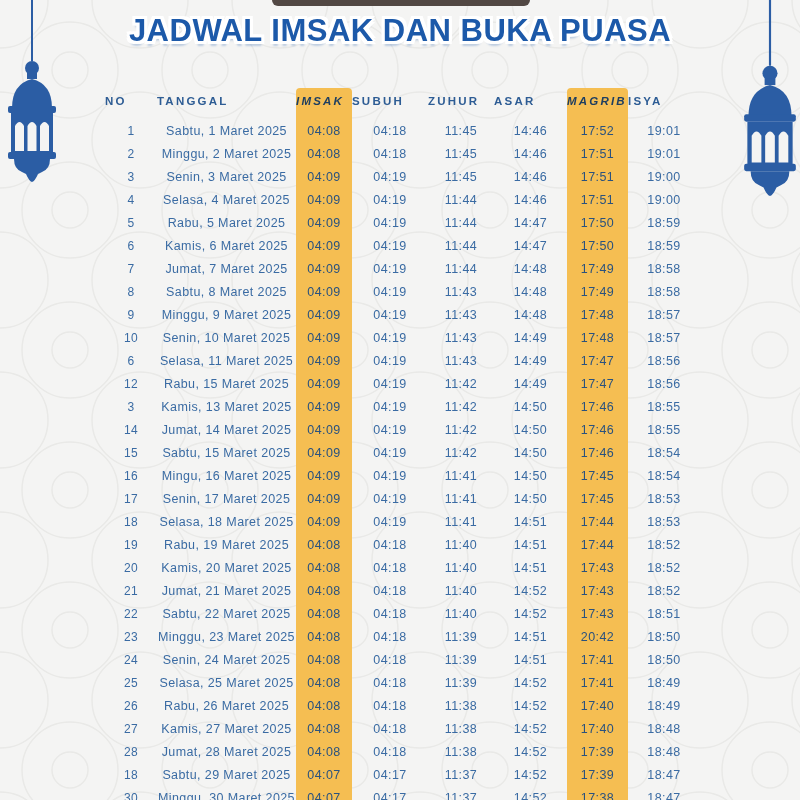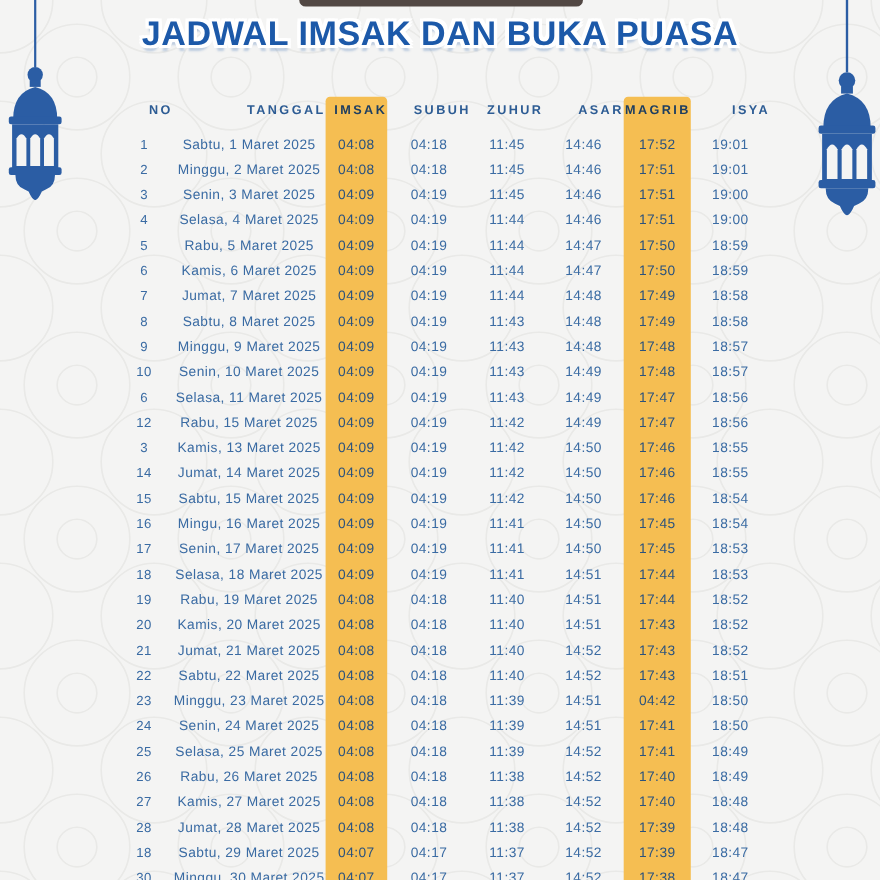--- a/index.html
+++ b/index.html
@@ -48,24 +48,24 @@
 
   
   .table { position:absolute; left:105px; top:88px; width:595px; z-index:2; }
   .grid8 {
     display:grid;
     grid-template-columns:52px 139px 56px 76px 66px 73px 61px 72px;
     align-items:center;
   }
   .header-row { height:26px; }
   .hcell {
-    text-align:right; font-weight:bold; font-size:11.5px;
+    text-align:left; font-weight:bold; font-size:11.5px;
     letter-spacing:2.2px; color:var(--header-blue, #2D5C94);
   }
-  .hcell.hl { color:var(--highlight-text, #1E3E60); }
+  .hcell.hl { color:var(--highlight-text, #1E3E60);font-style:italic; }
   .rows { margin-top:5px; }
   .trow { height:23px; }
   .cell {
     text-align:center; font-size:12.5px; letter-spacing:.4px;
     color:var(--table-text, #3A6BA3);
   }
   .cell.no { font-size:12px; }
   .cell.imsak, .cell.magrib { color:var(--highlight-cell-text, #2A527E); }
 </style>
 </head>
@@ -370,21 +370,21 @@
           <div class="cell magrib">17:43</div>
           <div class="cell isya">18:51</div>
         </div>
         <div class="grid8 trow">
           <div class="cell no">23</div>
           <div class="cell tanggal">Minggu, 23 Maret 2025</div>
           <div class="cell imsak">04:08</div>
           <div class="cell subuh">04:18</div>
           <div class="cell zuhur">11:39</div>
           <div class="cell asar">14:51</div>
-          <div class="cell magrib">04:42</div>
+          <div class="cell magrib">20:42</div>
           <div class="cell isya">18:50</div>
         </div>
         <div class="grid8 trow">
           <div class="cell no">24</div>
           <div class="cell tanggal">Senin, 24 Maret 2025</div>
           <div class="cell imsak">04:08</div>
           <div class="cell subuh">04:18</div>
           <div class="cell zuhur">11:39</div>
           <div class="cell asar">14:51</div>
           <div class="cell magrib">17:41</div>

